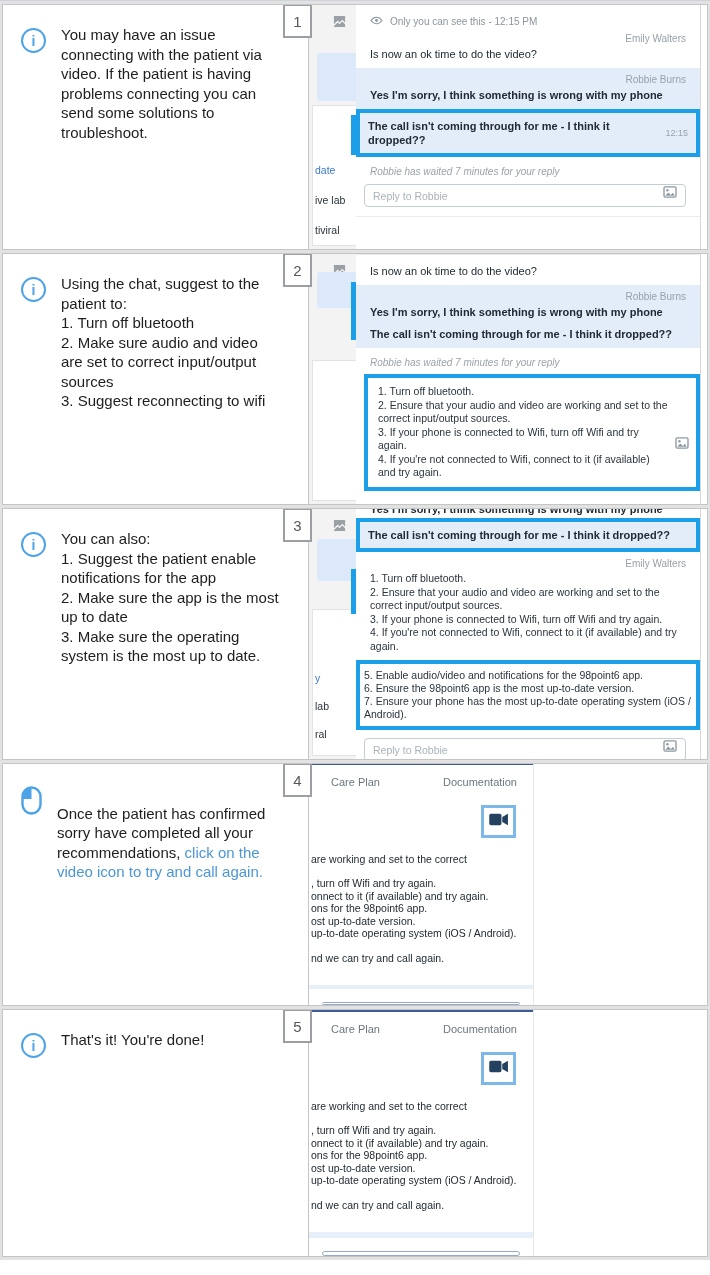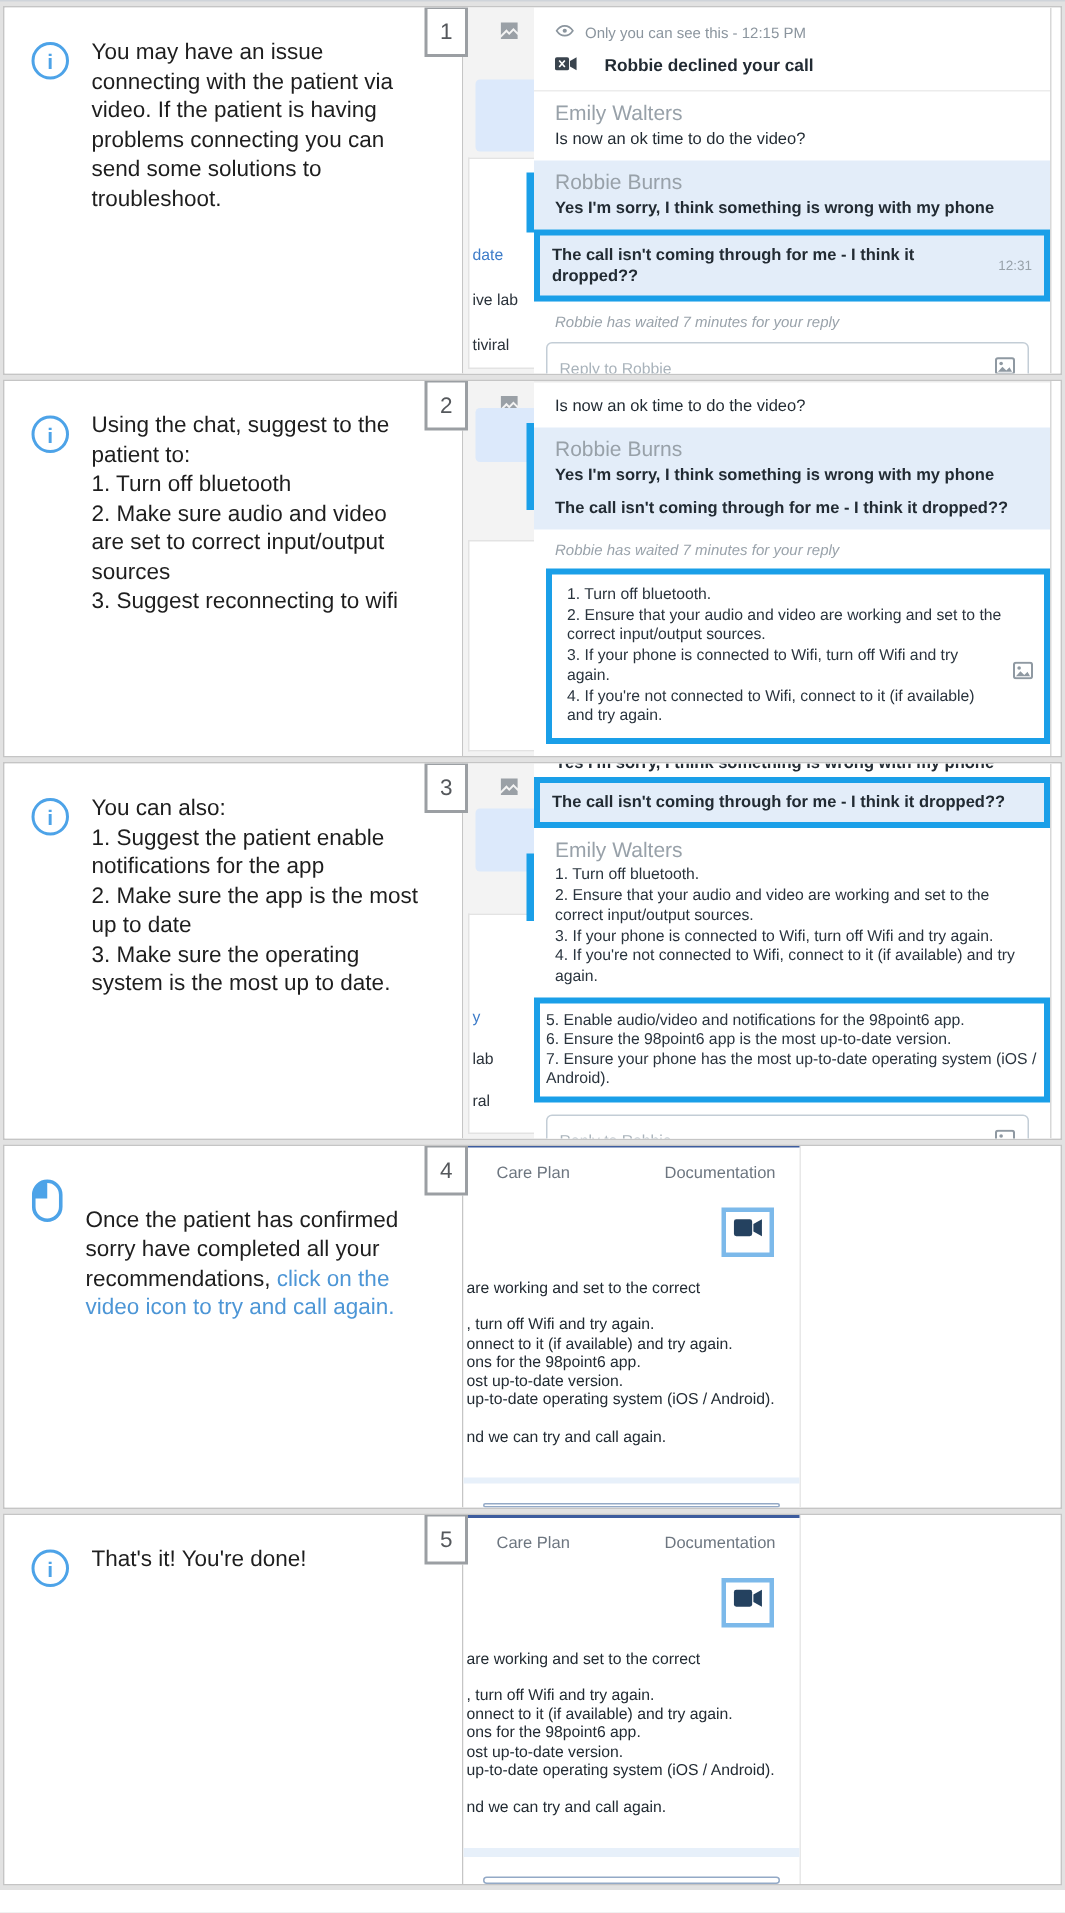--- a/index.html
+++ b/index.html
@@ -29,29 +29,29 @@
   .frag { font-size:10.5px; color:#2a323a; padding-left:2px; line-height:13px; margin-bottom:17px; white-space:nowrap; }
   .frag-blue { color:#3d7cc9; }
   .row1 .strip-bluerect{top:48px;height:48px;} .row1 .strip-bluebar{top:110px;height:40px;} .row1 .strip-card{top:100px;} .row1 .frag:first-child{margin-top:58px;}
   .row2 .strip-bluerect{top:18px;height:36px;} .row2 .strip-bluebar{top:28px;height:58px;} .row2 .strip-card{top:106px;padding-left:44px;} .row2 .frag:first-child{margin-top:80px;} .row2 .frag{margin-bottom:27px;}
   .row3 .strip-bluerect{top:30px;height:42px;} .row3 .strip-bluebar{top:60px;height:45px;} .row3 .strip-card{top:100px;} .row3 .frag:first-child{margin-top:62px;} .row3 .frag{margin-bottom:15px;}
 
   .chat { flex:1; background:#fff; border-right:1px solid #d8d8d8; margin-right:6px; color:#28323c; position:relative; }
   .sys-line { padding:11px 14px 0; color:#8b959e; font-size:10px; display:flex; align-items:center; gap:7px; }
   .declined { padding:9px 14px 9px; display:flex; align-items:center; gap:18px; font-weight:bold; color:#222b33; font-size:11.5px; border-bottom:1px solid #ececec; }
   .msg { padding:6px 14px 7px; }
-  .msg-name { font-size:14px; color:#98a1a9; margin-bottom:3px; }
+  .msg-name { font-size:10px; color:#98a1a9; margin-bottom:3px;text-align:right; }
   .msg-text { font-size:11px; color:#222b33; line-height:14px; }
   .bold { font-weight:bold; }
   .msg-blue { background:#e3edf9; }
   .msg-gap { height:8px; }
   .highlight-msg { background:#e3edf9; border:4px solid #1a9fe8; padding:6px 8px; display:flex; justify-content:space-between; align-items:center; gap:6px; }
   .msg-time { color:#98a2aa; font-size:9px; flex:0 0 auto; }
   .waited { color:#9aa3ab; font-size:10px; padding:9px 14px 4px;font-style:italic; }
-  .reply-box { margin:3px 14px 9px 8px; border:1px solid #c3cdd6; border-radius:4px; display:flex; align-items:center; height:36px; padding:4px 8px; background:#fff; }
+  .reply-box { margin:3px 14px 9px 8px; border:1px solid #c3cdd6; border-radius:4px; display:flex; align-items:flex-end; height:23px; padding:4px 8px; background:#fff; }
   .reply-input { flex:1; border:none; outline:none; font-size:10.5px; color:#333; font-family:"Liberation Sans", sans-serif; background:transparent; }
   .reply-input::placeholder { color:#a9b3bb; }
   .suggestions { padding:9px 14px 8px; }
   .divider-top { border-top:1px solid #ececec; }
   .typed-box { margin:2px 0 12px 8px; border:4px solid #1a9fe8; background:#fff; padding:7px 28px 7px 10px; position:relative; }
   .typed-line { font-size:10.5px; color:#2a343e; line-height:13.5px; }
   .typed-icon { position:absolute; right:7px; top:50%; margin-top:3px; }
   .cut-top { height:9px; overflow:hidden; padding:0 14px; }
   .cut-top span { display:block; transform:translateY(-7px); }
   .highlight-box { border:4px solid #1a9fe8; background:#fff; padding:5px 4px; margin-bottom:8px; }
@@ -100,41 +100,31 @@
       <div class="chat">
         <div class="sys-line">
           <span>
             <svg width="13" height="9" viewBox="0 0 24 14">
                 <path d="M12 1C6 1 2 7 2 7s4 6 10 6 10-6 10-6-4-6-10-6z" fill="none" stroke="#8b959e" stroke-width="2"></path>
                 <circle cx="12" cy="7" r="2.6" fill="#8b959e"></circle>
               </svg>
           </span>
           <span>Only you can see this - 12:15 PM</span>
         </div>
-        <div class="declined">
-          <span>
-            <svg width="15" height="11" viewBox="0 0 24 16">
-                <rect y="1" width="15" height="14" rx="2" fill="#3a444e"></rect>
-                <path d="M16 5l7-4v14l-7-4z" fill="#3a444e"></path>
-                <path d="M4.5 4.5l6 7M10.5 4.5l-6 7" stroke="#fff" stroke-width="1.8"></path>
-              </svg>
-          </span>
-          <span>Robbie declined your call</span>
-        </div>
         <div class="msg">
           <div class="msg-name">Emily Walters</div>
           <div class="msg-text">Is now an ok time to do the video?</div>
         </div>
         <div class="msg msg-blue">
           <div class="msg-name">Robbie Burns</div>
           <div class="msg-text bold">Yes I'm sorry, I think something is wrong with my phone</div>
         </div>
         <div class="highlight-msg">
           <span class="msg-text bold">The call isn't coming through for me - I think it dropped??</span>
-          <span class="msg-time">12:31</span>
+          <span class="msg-time">12:15</span>
         </div>
         <div class="waited">Robbie has waited 7 minutes for your reply</div>
         <div class="reply-box">
           <input class="reply-input" placeholder="Reply to Robbie" style="">
           <span>
             <svg width="14" height="12" viewBox="0 0 16 14">
                 <rect x="1" y="1" width="14" height="12" rx="1.5" fill="none" stroke="#8f99a2" stroke-width="1.6"></rect>
                 <circle cx="5" cy="5" r="1.4" fill="#8f99a2"></circle>
                 <path d="M2.5 11.5l3.5-4 3 3 2.5-2.5 2 3.5z" fill="#8f99a2"></path>
               </svg>

